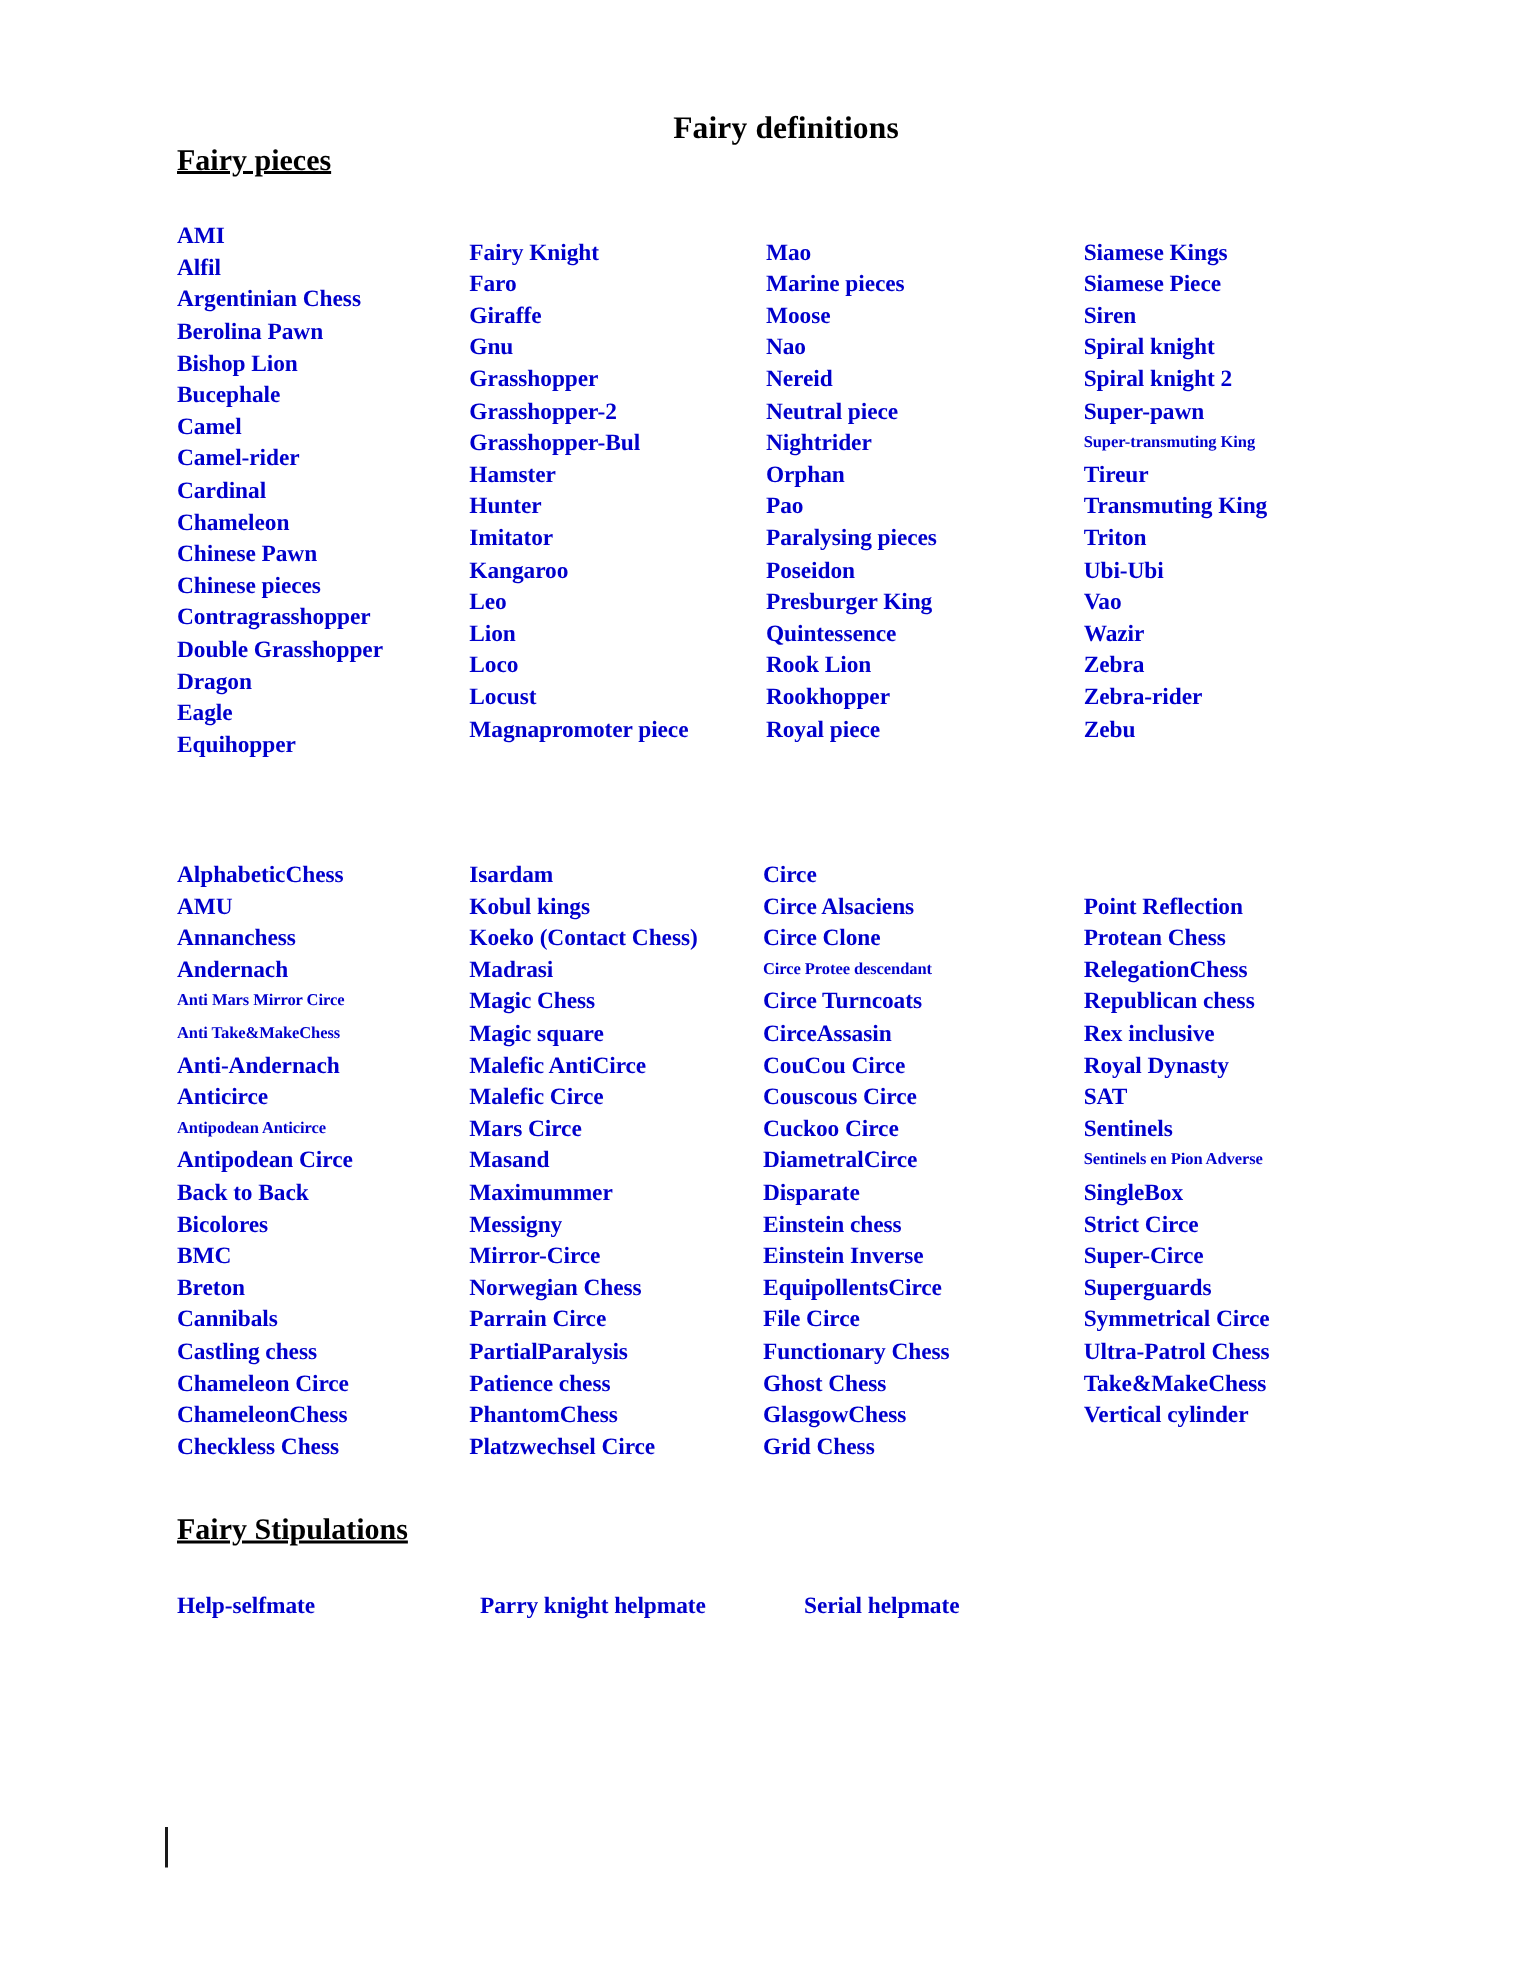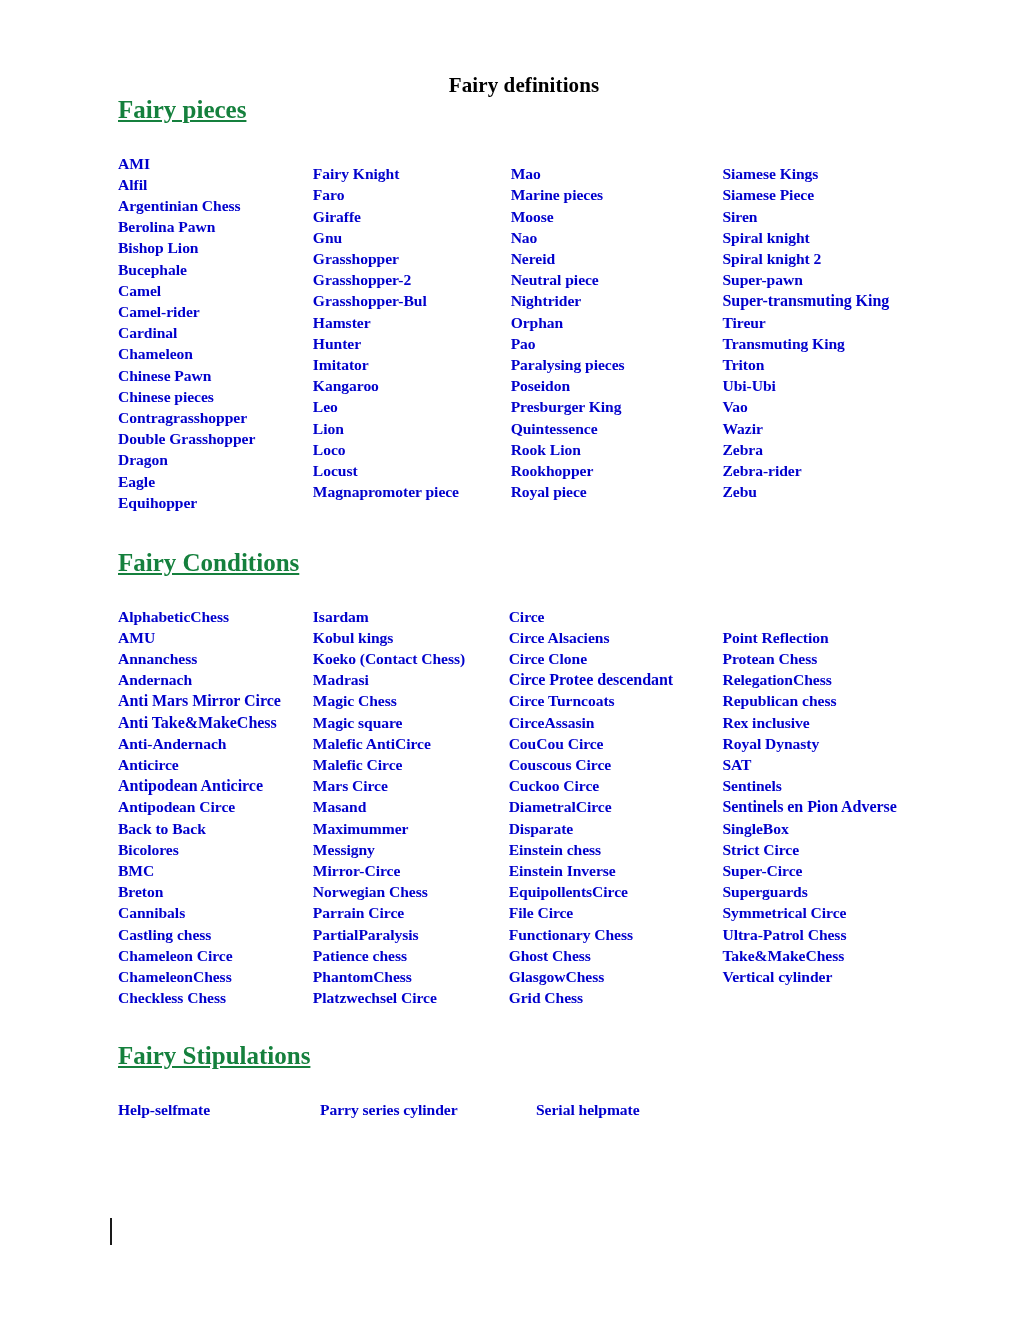--- a/index.html
+++ b/index.html
@@ -38,23 +38,23 @@
     text-align: center;
     font-size: 15.5px;
     font-weight: bold;
     color: #ff0000;
     margin: 4px 0 0 0;
     line-height: 1.05;
   }
 
   
   .section-heading {
-    font-size: 25px;
+    font-size: 20px;
     font-weight: bold;
-    color: #15803d;
+    color: #000000;
     text-decoration: underline;
     margin: 0;
     line-height: 1.1;
     display: inline-block;
   }
   .heading-row { margin: 0; padding: 0; }
 
   
   .columns {
     display: flex;
@@ -73,21 +73,21 @@
     display: block;
     color: #0000cc;
     font-weight: bold;
     font-size: 15.6px;
     line-height: 21.2px;
     white-space: nowrap;
     text-decoration: none;
     letter-spacing: -0.05px;
   }
   .link.sm {
-    font-size: 16px;
+    font-size: 11px;
   }
   .link .sub {
     display: block;
     padding-left: 26px;
     font-size: 15.6px;
   }
 
   .spacer-after-heading { height: 29px; }
   .spacer-piece-to-cond { height: 36px; }
   .spacer-cond-to-stip { height: 34px; }
@@ -183,23 +183,20 @@
         <a class="link">Vao</a>
         <a class="link">Wazir</a>
         <a class="link">Zebra</a>
         <a class="link">Zebra-rider</a>
         <a class="link">Zebu</a>
       </div>
   </div>
 
   <div class="spacer-piece-to-cond"></div>
 
-  <div class="heading-row">
-    <span class="section-heading">Fairy Conditions</span>
-  </div>
   <div class="spacer-after-heading"></div>
   <div class="columns">
     <div class="col col-1">
         <a class="link">AlphabeticChess</a>
         <a class="link">AMU</a>
         <a class="link">Annanchess</a>
         <a class="link">Andernach</a>
         <a class="link sm">Anti Mars Mirror Circe</a>
         <a class="link sm">Anti Take&amp;MakeChess</a>
         <a class="link">Anti-Andernach</a>
@@ -283,21 +280,21 @@
 
   <div class="heading-row">
     <span class="section-heading">Fairy Stipulations</span>
   </div>
   <div class="spacer-after-heading"></div>
   <div class="columns">
     <div class="col col-2">
         <a class="link">Help-selfmate</a>
       </div>
     <div class="col col-3">
-        <a class="link">Parry series cylinder</a>
+        <a class="link">Parry knight helpmate</a>
       </div>
     <div class="col col-4">
         <a class="link">Serial helpmate</a>
       </div>
   </div>
 
   <div class="tick"></div>
 
 </div>
 

